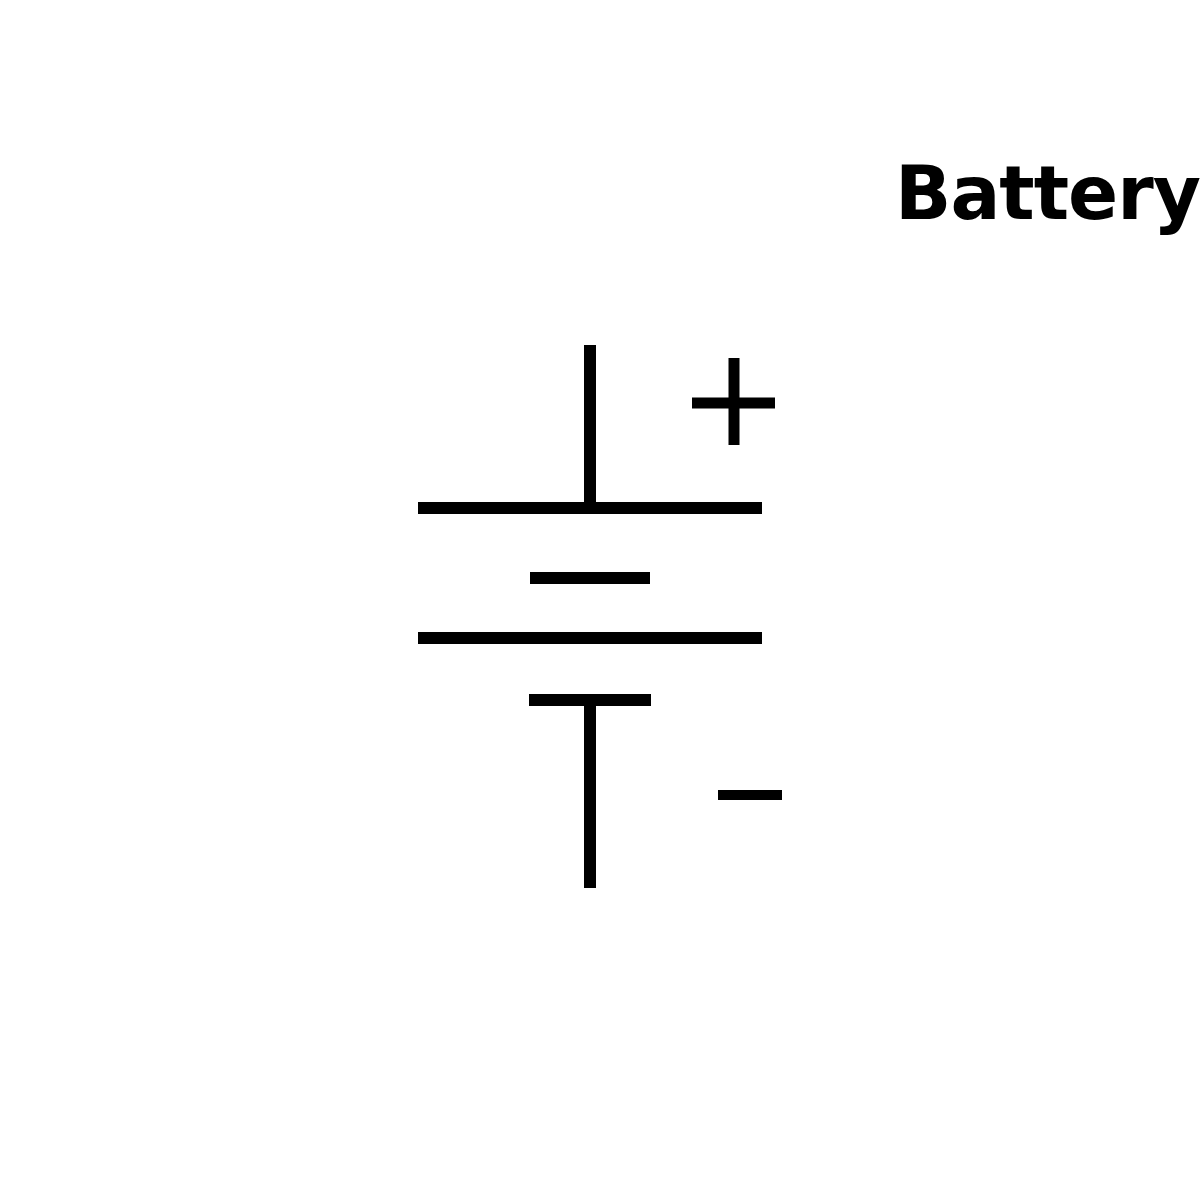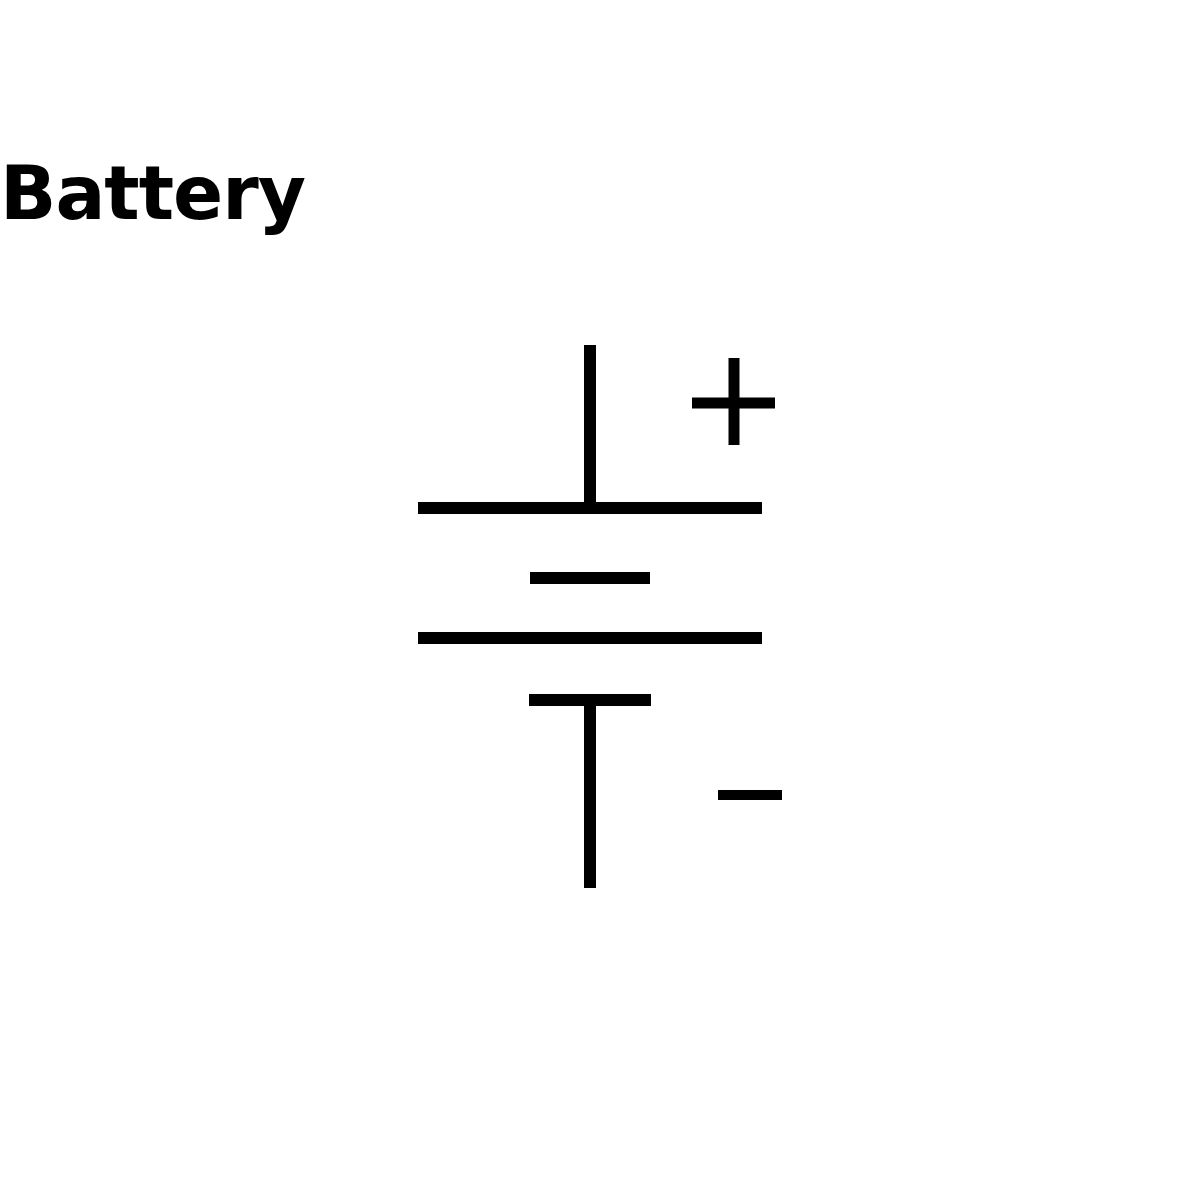--- a/index.html
+++ b/index.html
@@ -1,19 +1,19 @@
 <!DOCTYPE html>
 <html><head>
 <meta charset="utf-8">
 <style>
   html, body { margin:0; padding:0; background:#ffffff; }
   body { width:1200px; height:1200px; position:relative; overflow:hidden; }
   .title {
     position:absolute; left:0; width:1200px; top:148px;
-    text-align:left; font-family:"DejaVu Sans", sans-serif; font-weight:bold;
+    text-align:right; font-family:"DejaVu Sans", sans-serif; font-weight:bold;
     font-size:74px; color:#000; letter-spacing:-1px; line-height:90px;
   }
   svg.diagram { position:absolute; left:0; top:0; }
 </style>
 </head>
 <body>
 
 <div class="title">Battery</div>
 
 <svg class="diagram" width="1200" height="1200" viewBox="0 0 1200 1200">

